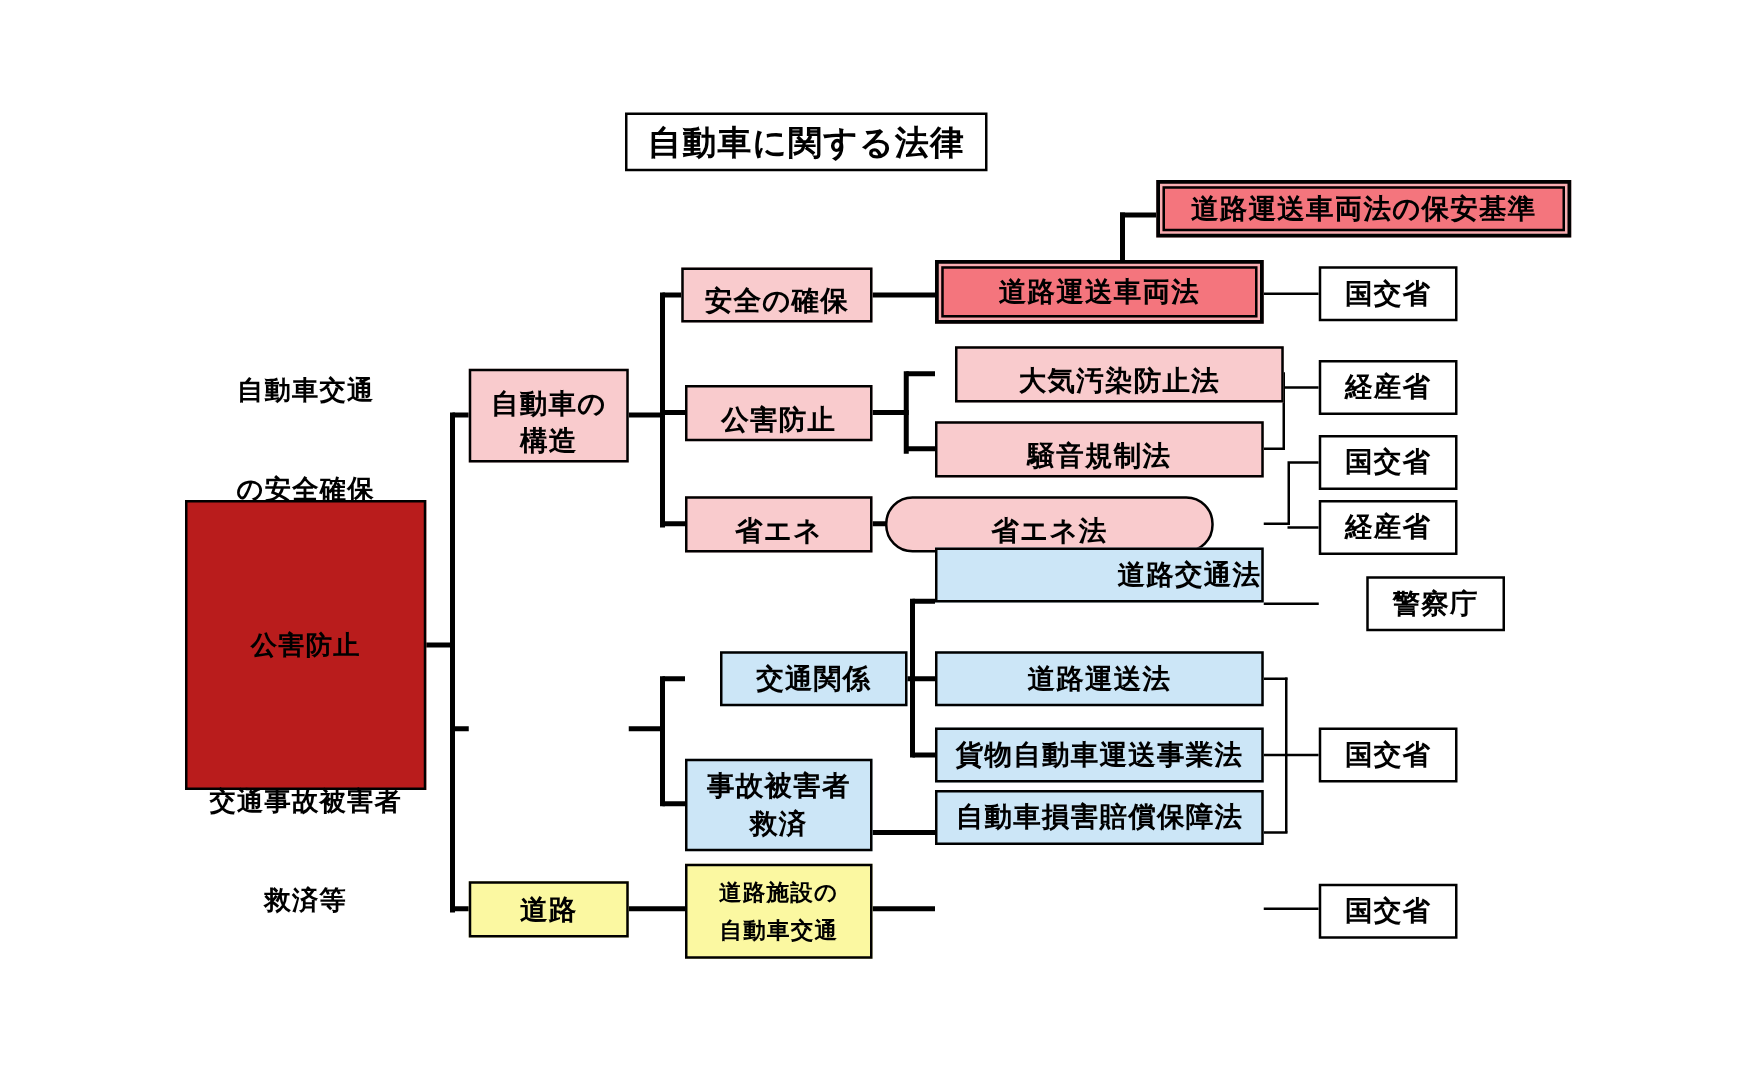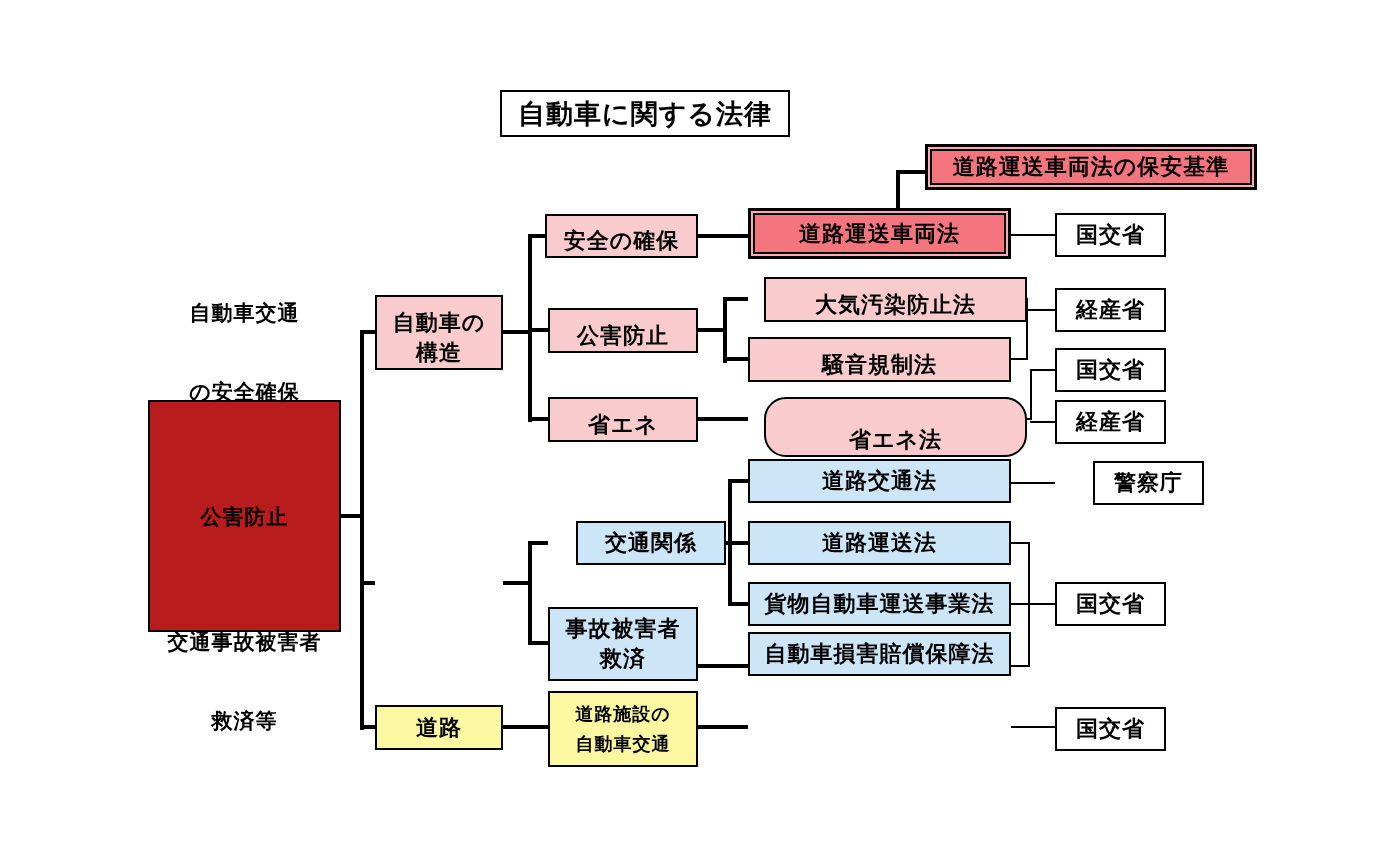--- a/index.html
+++ b/index.html
@@ -137,24 +137,24 @@
     <div>道路施設の</div>
     <div>自動車交通</div>
   </div>
 
   <div class="box pink" style="left:748px;top:277px;width:263px;height:45px;margin-left:16px;">
     <span>大気汚染防止法</span>
   </div>
   <div class="box pink" style="left:748px;top:337px;width:263px;height:45px;">
     <span>騒音規制法</span>
   </div>
-  <div class="box pink" style="left:764px;top:397px;width:263px;height:60px;border-radius:22px;">
+  <div class="box pink" style="left:708px;top:397px;width:263px;height:45px;border-radius:22px;">
     <span>省エネ法</span>
   </div>
-  <div class="box blue" style="left:748px;top:459px;width:263px;height:44px;">
+  <div class="box blue" style="left:748px;top:438px;width:263px;height:44px;align-items:flex-end;">
     <span>道路交通法</span>
   </div>
   <div class="box blue" style="left:748px;top:521px;width:263px;height:44px;text-align:right;">
     <span>道路運送法</span>
   </div>
   <div class="box blue" style="left:748px;top:582px;width:263px;height:44px;">
     <span>貨物自動車運送事業法</span>
   </div>
   <div class="box blue" style="left:748px;top:632px;width:263px;height:44px;">
     <span>自動車損害賠償保障法</span>

